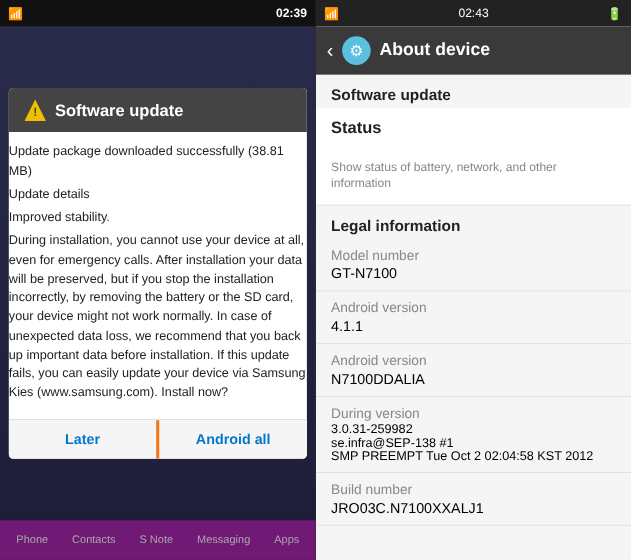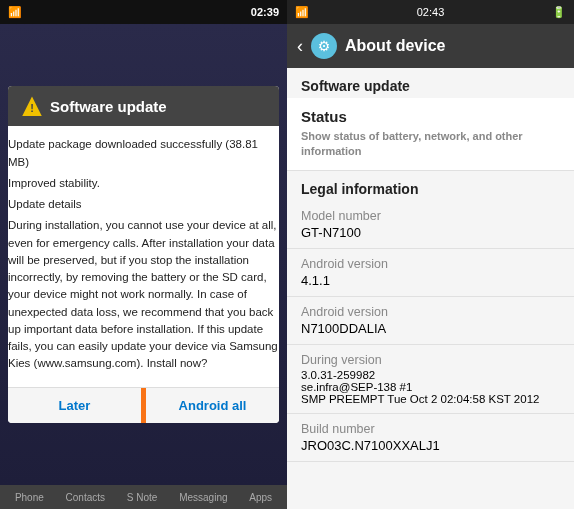--- a/index.html
+++ b/index.html
@@ -119,30 +119,30 @@
     .dialog-btn {
       flex: 1;
       padding: 10px 4px;
       text-align: center;
       font-size: 13px;
       font-weight: bold;
       color: #0077cc;
       border: none;
       background: #f5f5f5;
       cursor: pointer;
-      border-right: 5px solid #f97316;
+      border-right: 3px solid #f97316;
     }
 
     .dialog-btn:last-child {
       border-right: none;
     }
 
     .bottom-nav {
-      height: 24px;
-      background: #404040;
+      height: 36px;
+      background: #701a75;
       display: flex;
       align-items: center;
       justify-content: space-around;
       padding: 0 4px;
     }
 
     .bottom-nav-item {
       color: #aaa;
       font-size: 10px;
       text-align: center;
@@ -225,23 +225,22 @@
 
     .menu-item-title {
       font-size: 15px;
       font-weight: bold;
       color: #222;
     }
 
     .menu-item-sub {
       font-size: 11px;
       color: #888;
-      margin-top: 4px;
+      margin-top: 20px;
       line-height: 1.4;
-      font-weight: bold;
     }
 
     .info-item {
       padding: 8px 14px;
       border-bottom: 1px solid #e0e0e0;
       background: #f5f5f5;
     }
 
     .info-label {
       font-size: 12.5px;
@@ -271,22 +270,22 @@
   <div class="dialog-bg">
     <div class="dialog-box">
 
       <div class="dialog-title-bar">
         <div class="warning-icon"></div>
         <span class="dialog-title-text">Software update</span>
       </div>
 
       <div class="dialog-body">
         <p>Update package downloaded successfully (38.81 MB)</p>
+        <p>Update details</p>
         <p>Improved stability.</p>
-        <p>Update details</p>
         <p>During installation, you cannot use your device at all, even for emergency calls. After installation your data will be preserved, but if you stop the installation incorrectly, by removing the battery or the SD card, your device might not work normally. In case of unexpected data loss, we recommend that you back up important data before installation. If this update fails, you can easily update your device via Samsung Kies (www.samsung.com). Install now?</p>
       </div>
 
       <div class="dialog-buttons">
         <button class="dialog-btn">Later</button>
         <button class="dialog-btn">Android all</button>
       </div>
     </div>
   </div>
 

